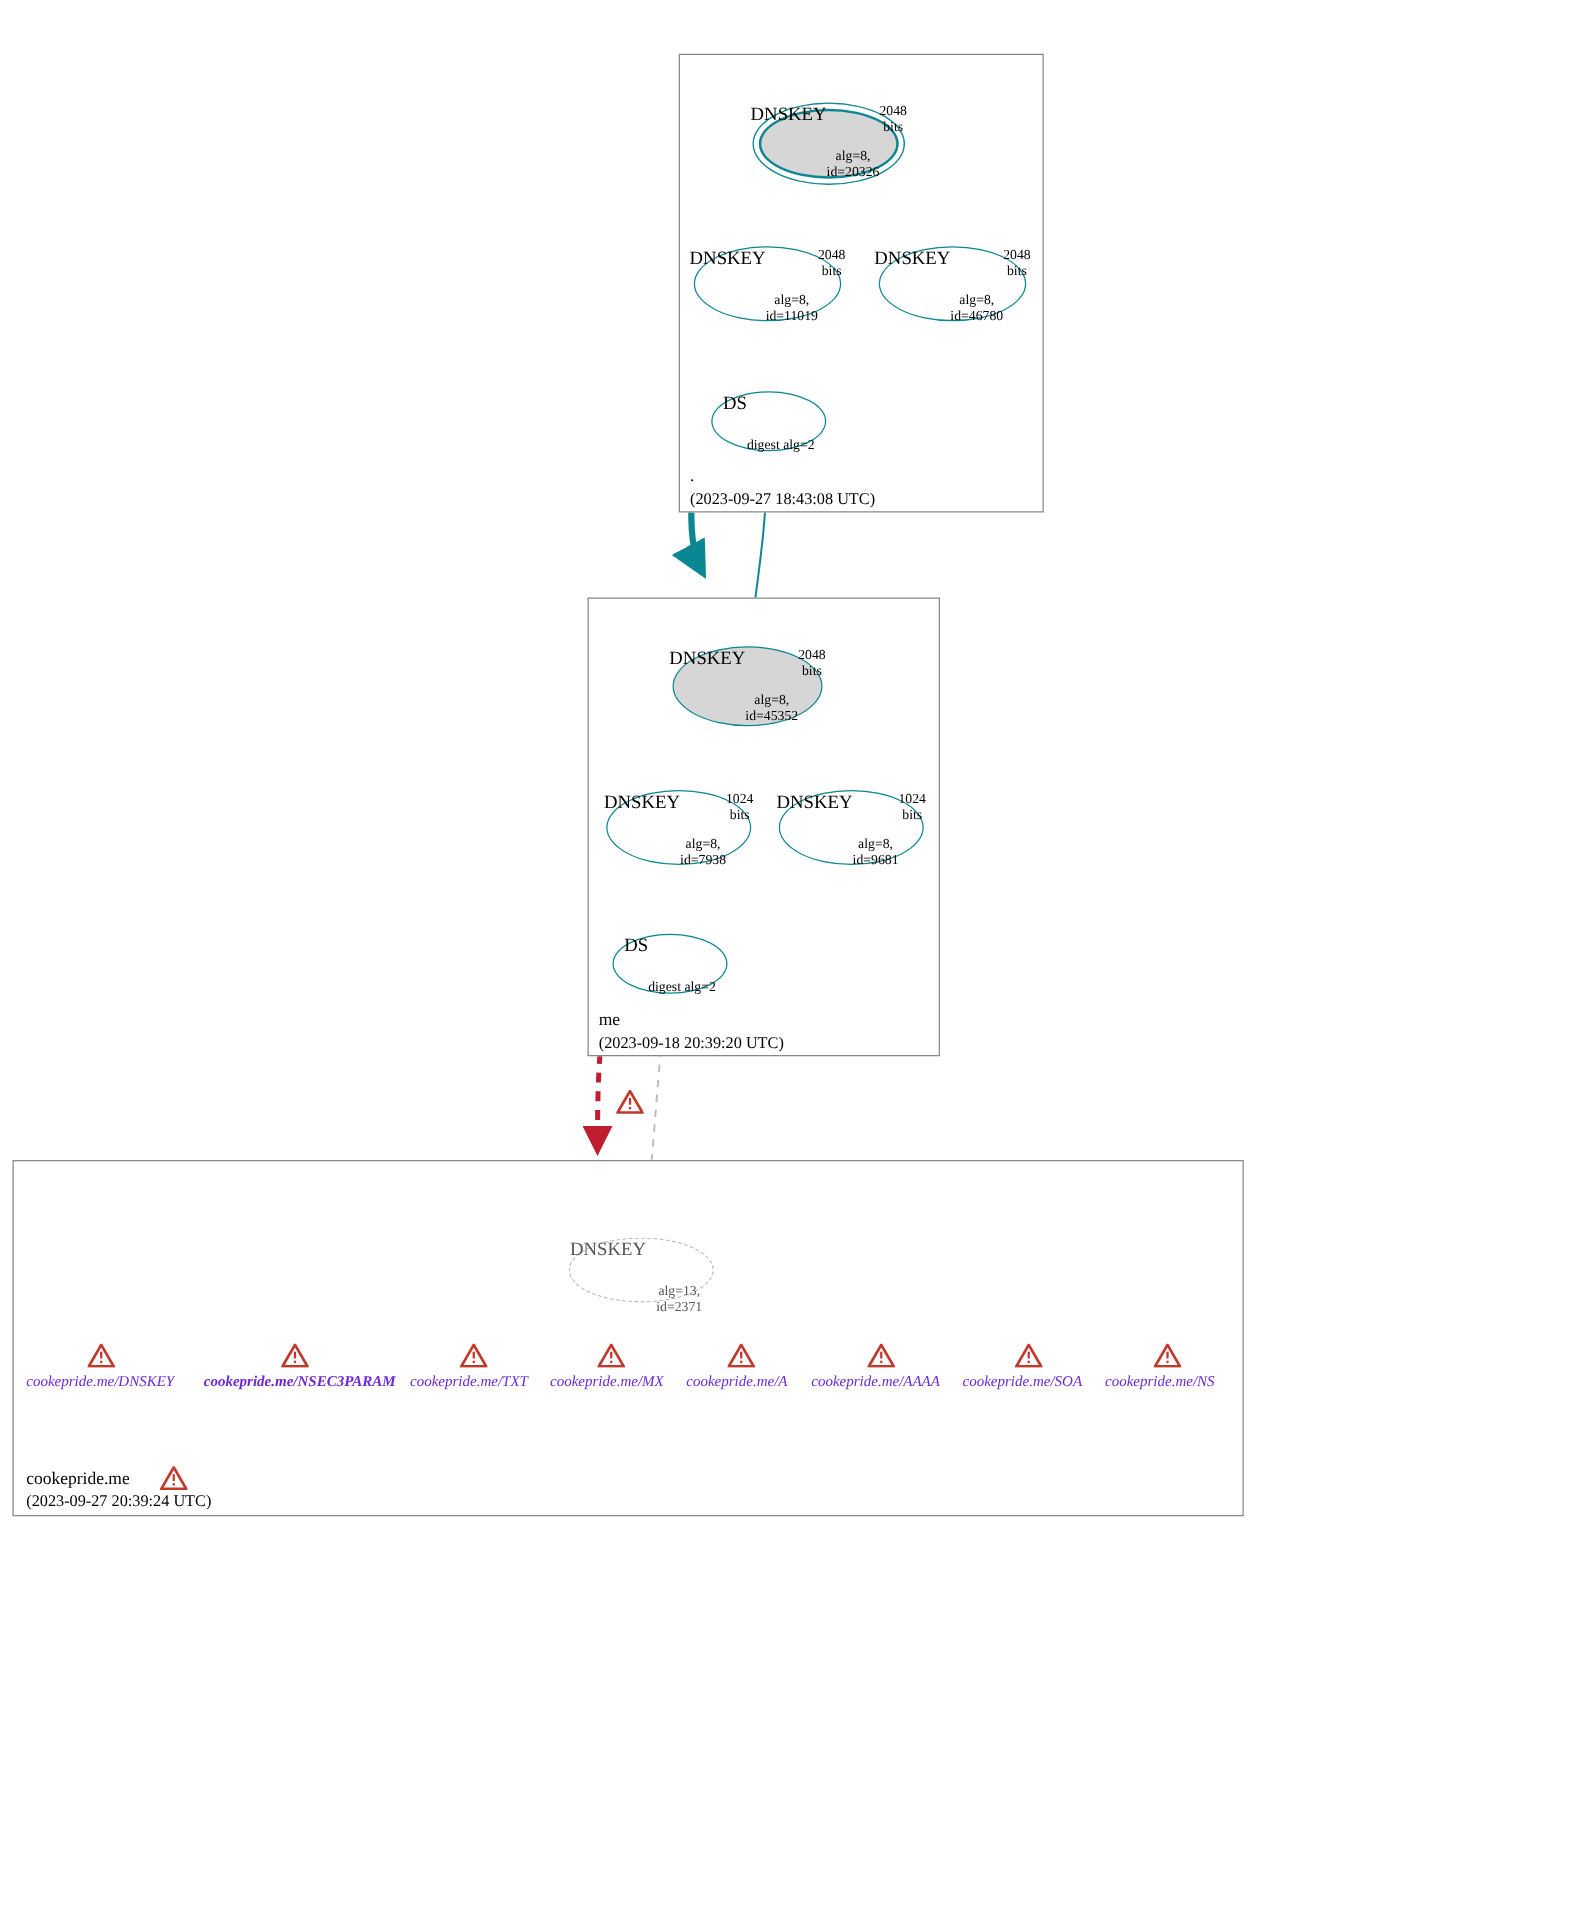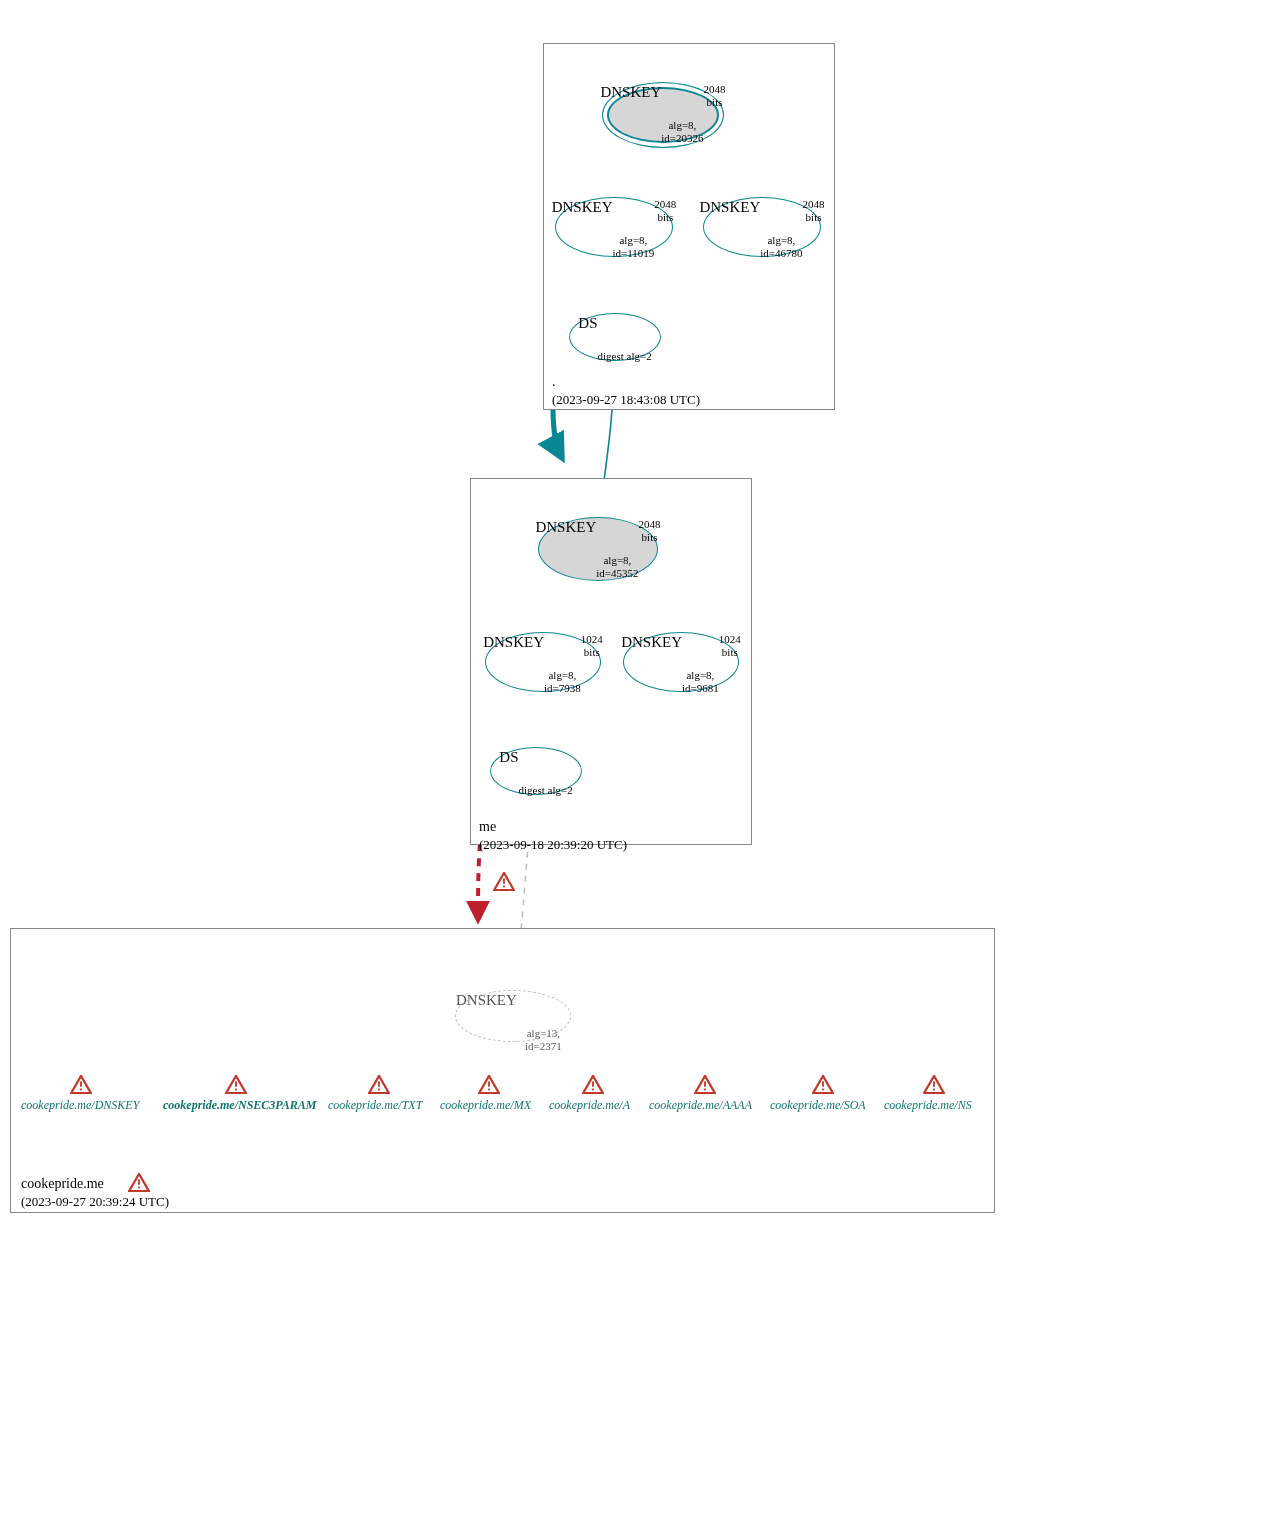--- a/index.html
+++ b/index.html
@@ -40,21 +40,21 @@
   .node .t2 { font-size: 11px; margin-top: 36px; }
   .node .t3 { font-size: 11px; }
   .node.ksk { background: #d6d6d6; box-shadow: 0 0 0 4px #fff inset, 0 0 0 6px #0b8793 inset; }
   .node.ksk-simple { background: #d6d6d6; }
   .node.dashed { border: 1.6px dashed #bdbdbd; color: #555; }
 
   .rr {
     position: absolute;
     text-align: center;
     font-style: italic;
-    color: #0f766e;
+    color: #6d28d9;
     font-size: 12px;
     white-space: nowrap;
   }
 
   .warn {
     position: absolute;
     width: 22px;
     height: 19px;
   }
   .warn svg { width: 100%; height: 100%; display: block; }
@@ -135,21 +135,21 @@
     <span class="t2">alg=8, id=46780</span>
     <span class="t3">2048 bits</span>
   </div>
 
   <div class="node" style="left:569px; top:313px; width:90px; height:46px;">
     <span class="t1">DS</span>
     <span class="t2">digest alg=2</span>
   </div>
 
   <div class="zone-box" style="left:470px; top:478px; width:280px; height:365px;"></div>
-  <div class="zone-label" style="left:479px; top:808px;margin-top:10px;">
+  <div class="zone-label" style="left:479px; top:808px;">
     <span>me</span><br>
     <span class="ts">(2023-09-18 20:39:20 UTC)</span>
   </div>
 
   <div class="node ksk-simple" style="left:538px; top:517px; width:118px; height:62px;">
     <span class="t1">DNSKEY</span>
     <span class="t2">alg=8, id=45352</span>
     <span class="t3">2048 bits</span>
   </div>
 

